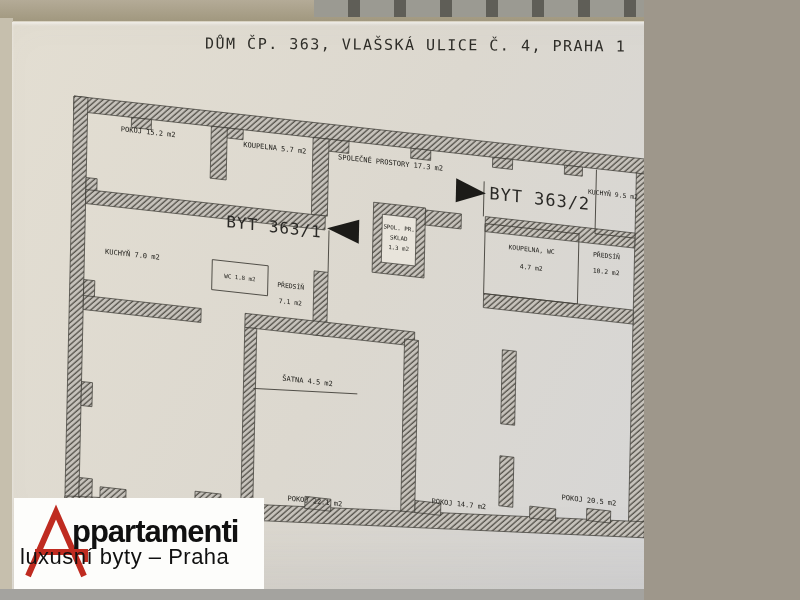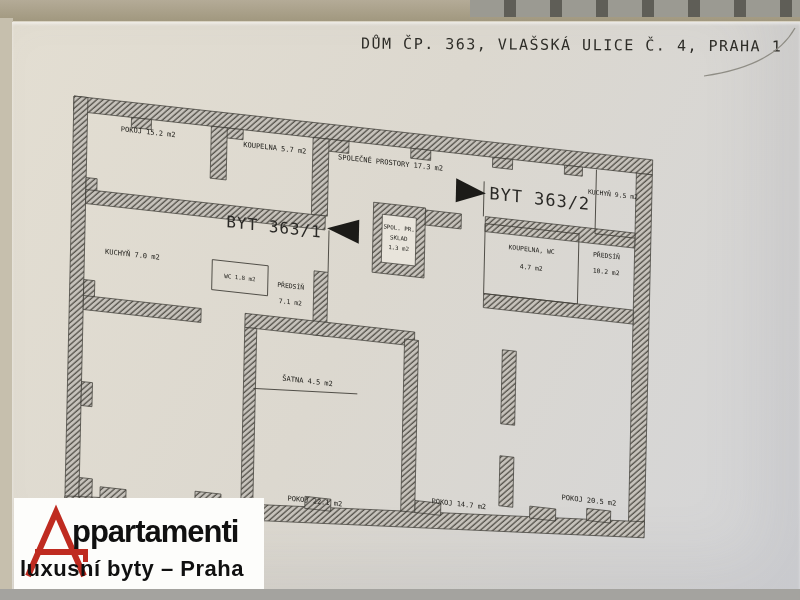--- a/index.html
+++ b/index.html
@@ -1,16 +1,16 @@
 <!DOCTYPE html>
 <html><head>
 <meta charset="utf-8">
 <style>
   html,body{margin:0;padding:0;background:#9e978b;}
-  #shot{position:relative;width:800px;height:600px;overflow:hidden;
+  #shot{position:relative;width:644px;height:600px;overflow:hidden;
         font-family:"DejaVu Sans Mono",monospace;background:#a89f8f;}
   
   .top-strip{position:absolute;left:0;top:0;width:800px;height:21px;
     background:linear-gradient(#b4ab97,#a1987f);border-bottom:2px solid #d8d2c2;}
   .binder{position:absolute;right:0;top:0;width:330px;height:17px;background:#5f5e57;
     background:repeating-linear-gradient(90deg,#9b9a92 0 34px,#5f5e57 34px 46px);}
   .left-strip{position:absolute;left:0;top:18px;width:13px;height:582px;background:#c6bfad;}
   .bottom-strip{position:absolute;left:0;top:589px;width:800px;height:11px;background:#a4a39f;}
   
   .paper{position:absolute;left:12px;top:22px;width:788px;height:568px;
@@ -28,21 +28,21 @@
   .rm.m{font-size:6.4px;}
   .unit{fill:#2a2926;font-family:"DejaVu Sans Mono",monospace;font-size:16px;
         text-anchor:middle;letter-spacing:1px;}
   .arrow{fill:#1c1b18;}
   .corner-curve{fill:none;stroke:#8f8d85;stroke-width:1.2;}
   
   .logo{position:absolute;left:14px;top:498px;width:250px;height:92px;background:#fdfdfb;
         font-family:"Liberation Sans",sans-serif;}
   .logo .word{position:absolute;left:58px;top:16px;font-size:31px;font-weight:bold;
         letter-spacing:-1px;color:#101010;}
-  .logo .tag{position:absolute;left:6px;top:58px;font-size:22px;font-weight:bold;
+  .logo .tag{position:absolute;left:6px;top:46px;font-size:22px;font-weight:normal;
         letter-spacing:.5px;color:#101010;}
   .logo svg{position:absolute;left:8px;top:6px;}
 </style>
 </head>
 <body>
 
 <div id="shot">
 
   <div class="top-strip"></div>
   <div class="binder"></div>

